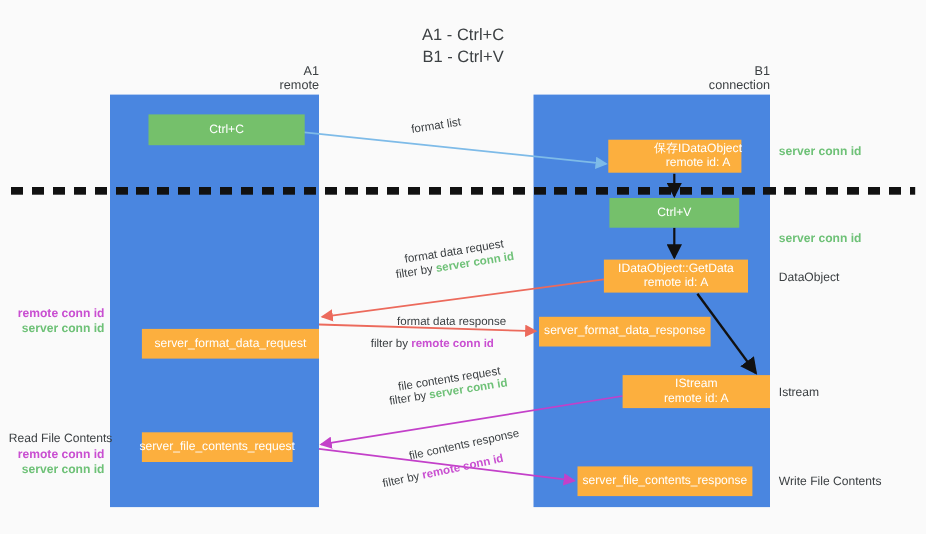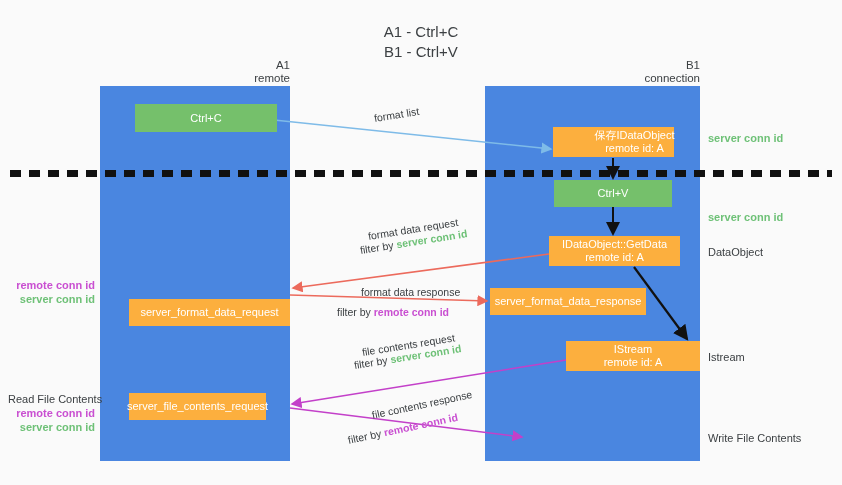--- a/index.html
+++ b/index.html
@@ -211,20 +211,23 @@
 
   <div class="abs box orange" id="box-istream">
     <span>IStream</span>
     <span>remote id: A</span>
   </div>
 
   <div class="abs box orange" id="box-sfcreq">
     <span>server_file_contents_request</span>
   </div>
 
+  <div class="abs box orange" id="box-sfcresp">
+    <span>server_file_contents_response</span>
+  </div>
 
   <div class="abs edge-lbl rot-up" id="lbl-formatlist">
     <span>format list</span>
   </div>
 
   <div class="abs edge-lbl rot-up" id="lbl-fdreq-1">
     <span>format data request</span>
   </div>
   <div class="abs edge-lbl rot-up" id="lbl-fdreq-2">
     <span>filter by </span><span class="green-t">server conn id</span>

